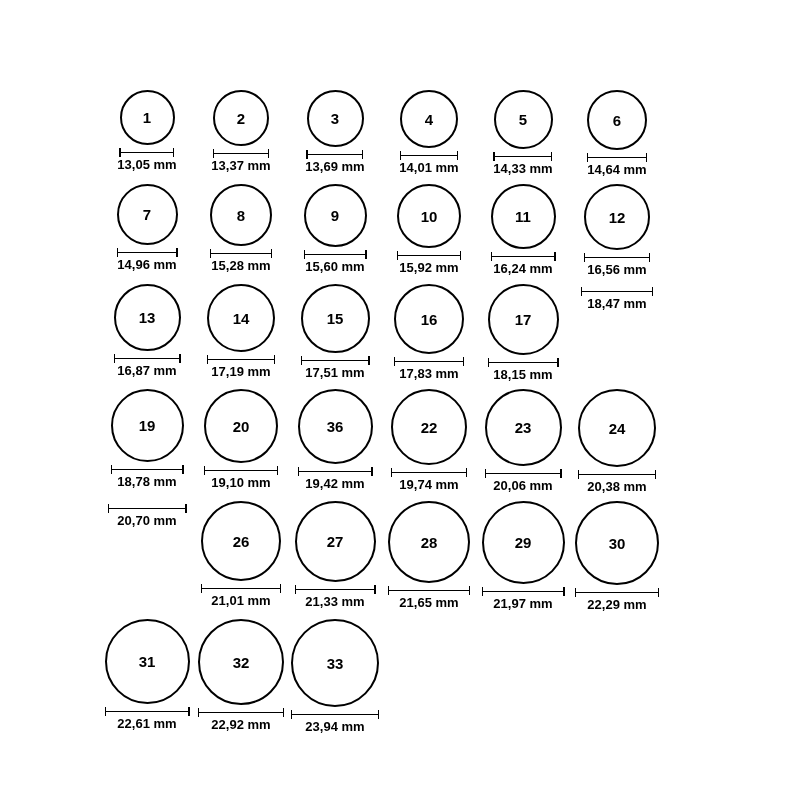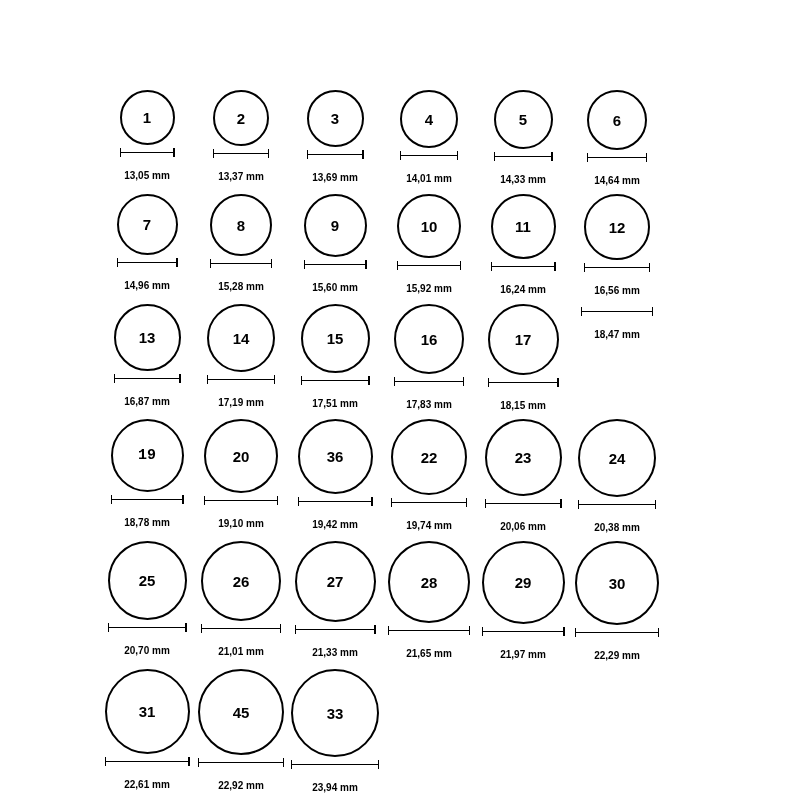--- a/index.html
+++ b/index.html
@@ -73,22 +73,22 @@
   .caliper .tick {
     position: absolute;
     top: 0;
     width: 1.4px;
     height: 9px;
     background: #000000;
   }
   .caliper .tick.left { left: 0; }
   .caliper .tick.right { right: 0; }
   .mm {
-    margin-top: 15px;
-    font-size: 10px;
+    margin-top: 2px;
+    font-size: 13px;
     font-weight: bold;
     line-height: 1;
     white-space: nowrap;
     color: #000000;
   }
 </style>
 </head>
 <body>
 
 <div id="sizer-chart">
@@ -318,21 +318,21 @@
         <div class="measure">
           <div class="caliper" style="width: 72px;">
             <div class="bar"></div>
             <div class="tick left"></div>
             <div class="tick right"></div>
           </div>
           <div class="mm">18,47 mm</div>
         </div>
       </div>
       <div class="cell">
-        <div class="ring" style="width: 73px; height: 73px; font-family: Liberation Mono, monospace;">
+        <div class="ring" style="width: 73px; height: 73px;">
           <span class="ring-label">19</span>
         </div>
         <div class="measure">
           <div class="caliper" style="width: 73px;">
             <div class="bar"></div>
             <div class="tick left"></div>
             <div class="tick right"></div>
           </div>
           <div class="mm">18,78 mm</div>
         </div>
@@ -396,23 +396,20 @@
         <div class="measure">
           <div class="caliper" style="width: 78px;">
             <div class="bar"></div>
             <div class="tick left"></div>
             <div class="tick right"></div>
           </div>
           <div class="mm">20,38 mm</div>
         </div>
       </div>
       <div class="cell">
-        <div class="ring" style="width: 79px; height: 79px;">
-          <span class="ring-label">25</span>
-        </div>
         <div class="measure">
           <div class="caliper" style="width: 79px;">
             <div class="bar"></div>
             <div class="tick left"></div>
             <div class="tick right"></div>
           </div>
           <div class="mm">20,70 mm</div>
         </div>
       </div>
       <div class="cell">
@@ -488,21 +485,21 @@
           <div class="caliper" style="width: 85px;">
             <div class="bar"></div>
             <div class="tick left"></div>
             <div class="tick right"></div>
           </div>
           <div class="mm">22,61 mm</div>
         </div>
       </div>
       <div class="cell">
         <div class="ring" style="width: 86px; height: 86px;">
-          <span class="ring-label">45</span>
+          <span class="ring-label">32</span>
         </div>
         <div class="measure">
           <div class="caliper" style="width: 86px;">
             <div class="bar"></div>
             <div class="tick left"></div>
             <div class="tick right"></div>
           </div>
           <div class="mm">22,92 mm</div>
         </div>
       </div>

